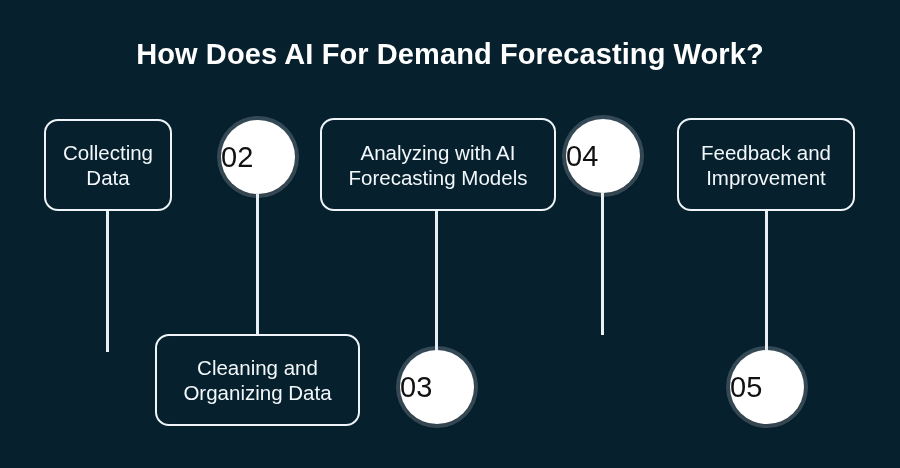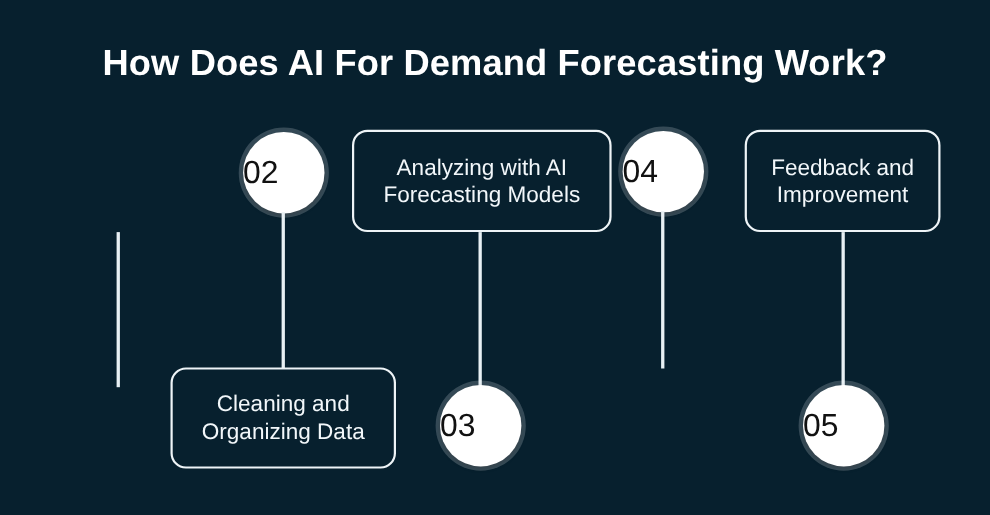--- a/index.html
+++ b/index.html
@@ -19,21 +19,21 @@
     height: 468px;
     background: #07202e;
   }
   #title {
     position: absolute;
     left: 0;
     top: 38px;
     width: 900px;
     text-align: center;
     color: #ffffff;
-    font-size: 33px;
+    font-size: 29px;
     font-weight: bold;
     letter-spacing: 0.1px;
     font-family: "Liberation Sans", sans-serif;
     white-space: nowrap;
   }
   .step-box {
     position: absolute;
     box-sizing: border-box;
     border: 2px solid #eef4f7;
     border-radius: 14px;
@@ -73,20 +73,23 @@
     background: #e8f0f4;
   }
 </style>
 </head>
 <body>
 
 <div id="infographic">
 
   <div id="title">How Does AI For Demand Forecasting Work?</div>
 
+  <div class="step-box" style="left:44px; top:119px; width:128px; height:92px;">
+    <span class="label-text">Collecting Data</span>
+  </div>
   <div class="connector" style="left:106px; top:211px; height:141px;"></div>
 
   <div class="step-circle" style="left:221px; top:120px;">
     <span>02</span>
   </div>
   <div class="connector" style="left:256px; top:193px; height:142px;"></div>
   <div class="step-box" style="left:155px; top:334px; width:205px; height:92px;">
     <span class="label-text">Cleaning and Organizing Data</span>
   </div>
 

